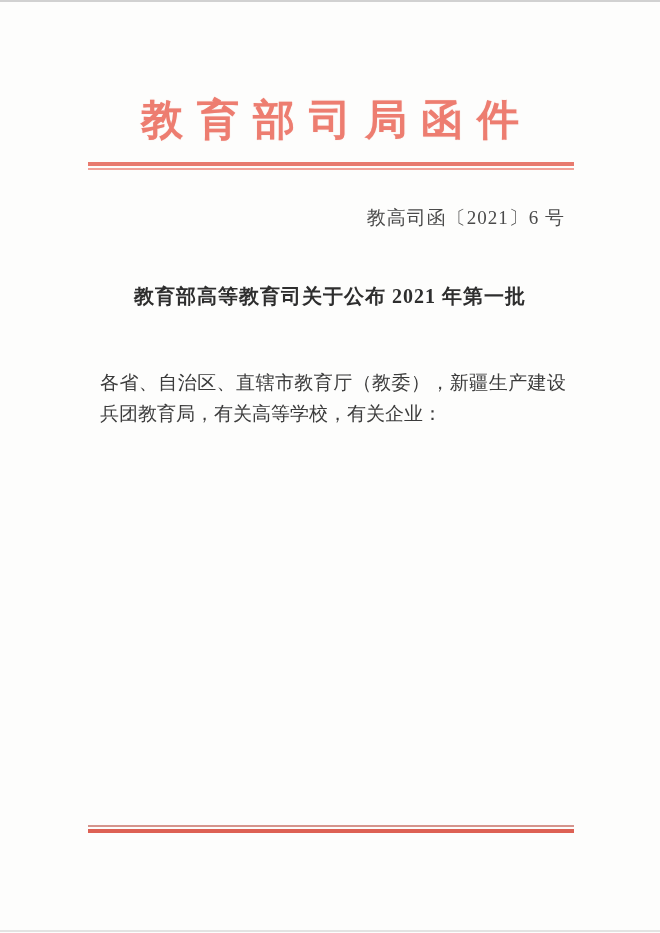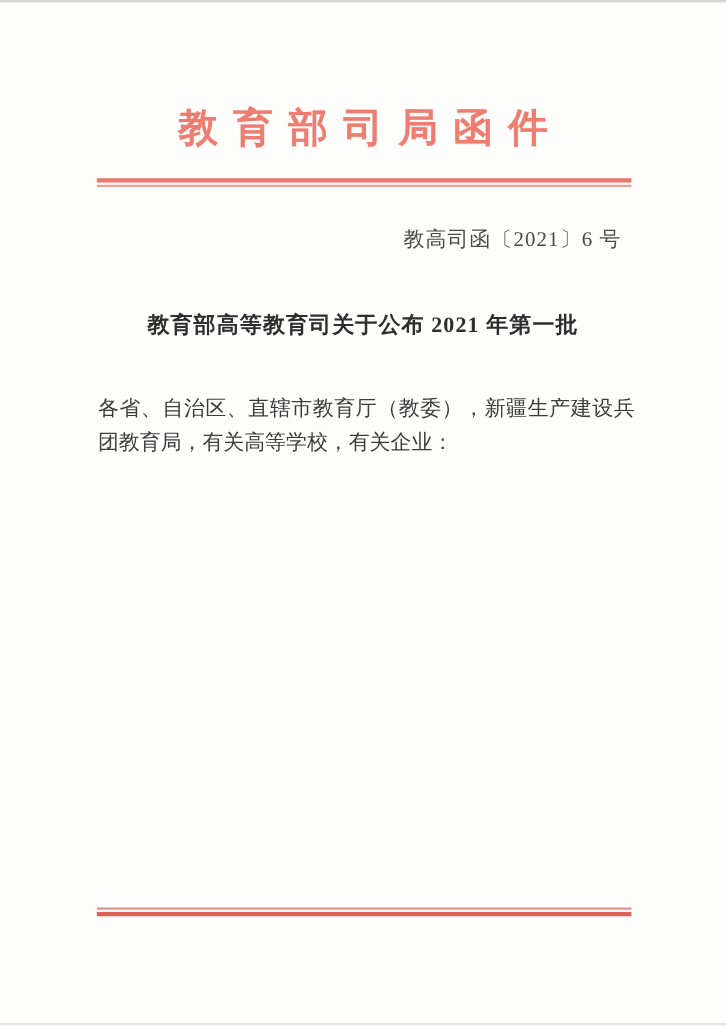--- a/index.html
+++ b/index.html
@@ -14,21 +14,21 @@
     position:absolute;top:0;left:0;width:660px;height:2px;
     background:#c9c9c9;opacity:.85;
   }
   .scan-edge-bottom{
     position:absolute;top:930px;left:0;width:660px;height:2px;
     background:#e3e3e2;
   }
   .letterhead{
     position:absolute;top:92px;left:0;width:660px;
     text-align:center;
-    font-size:36px;font-weight:700;
+    font-size:42px;font-weight:700;
     letter-spacing:14px;padding-left:14px;box-sizing:border-box;
     color:#ed7d70;
     text-shadow:0 0 1px rgba(237,125,112,.45);
   }
   .rule{position:absolute;left:88px;width:486px;}
   .rule-top{top:162px;}
   .rule-top .bar-thick{height:4px;background:#e87a6e;}
   .rule-top .bar-gap{height:2px;}
   .rule-top .bar-thin{height:2px;background:#f2a197;}
   .rule-bottom{top:825px;}
@@ -44,21 +44,21 @@
     text-align:center;
     font-size:20px;font-weight:700;color:#2e2e2e;
     line-height:34px;letter-spacing:1px;
   }
   .body-text{
     position:absolute;top:356px;left:88px;width:490px;
     font-size:19px;line-height:30.8px;
     color:#3b3b3b;
     text-align:justify;text-justify:inter-ideograph;
   }
-  .body-text p{margin:1px;}
+  .body-text p{margin:12px;}
   .body-text p.indent{text-indent:2em;}
 </style>
 </head>
 <body>
 
 <div class="page">
 
   <div class="scan-edge-top"></div>
 
   <div class="letterhead">教育部司局函件</div>

